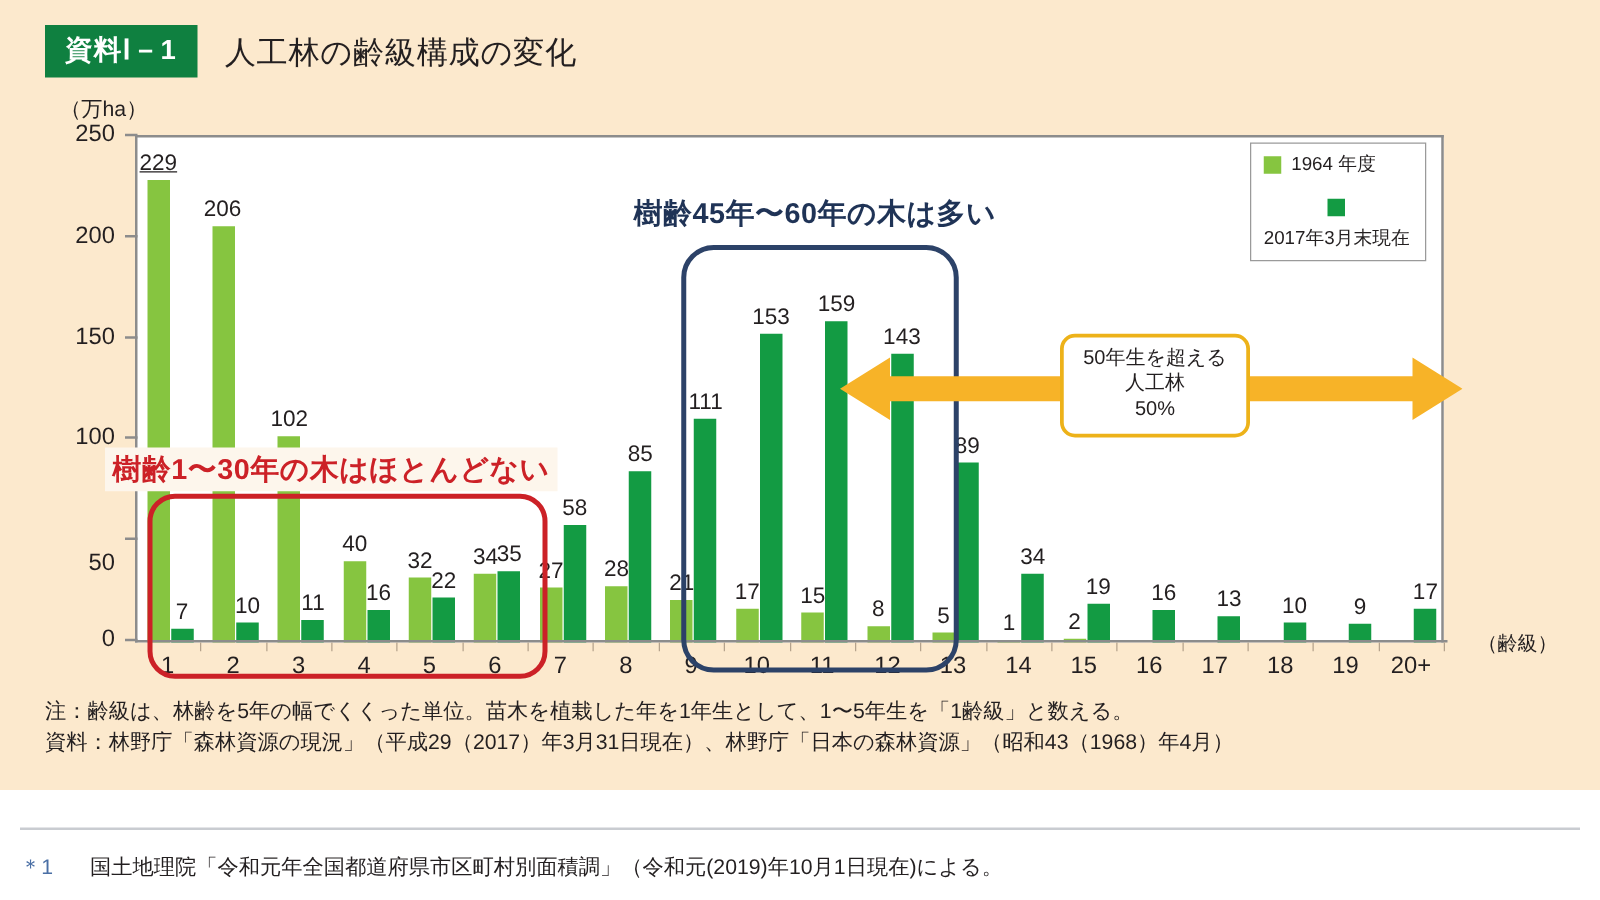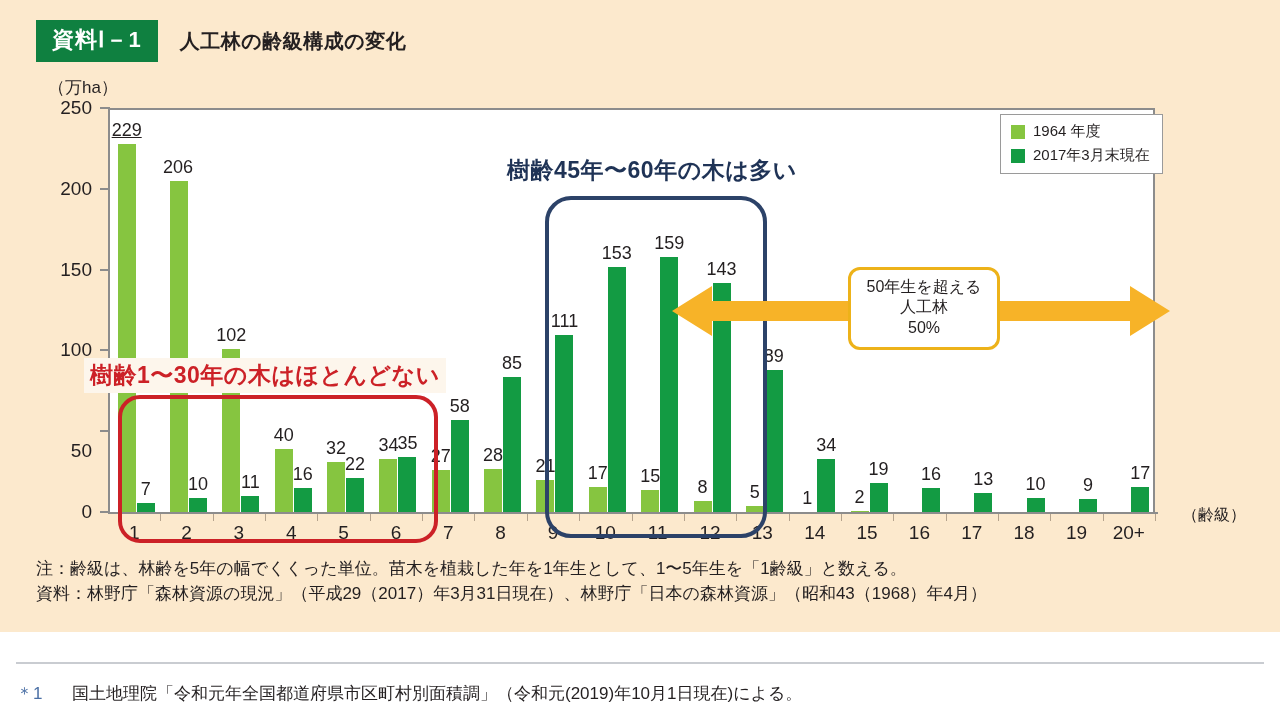--- a/index.html
+++ b/index.html
@@ -24,21 +24,21 @@
     display: flex; align-items: center; gap: 22px;
   }
   .badge {
     background: #0f8040; color: #ffffff;
     font-size: 22px; font-weight: bold;
     padding: 5px 16px 7px 16px;
     letter-spacing: 1px;
     white-space: nowrap;
   }
   .fig-title {
-    color: #231f20; font-size: 20px; font-weight: bold;
+    color: #231f20; font-size: 25px; font-weight: normal;
     white-space: nowrap; letter-spacing: 0.5px;
   }
 
   
   .y-unit {
     position: absolute; left: 48px; top: 76px;
     font-size: 17px; color: #231f20; white-space: nowrap;
   }
   .x-unit {
     position: absolute; left: 1182px; top: 505px;
@@ -99,21 +99,21 @@
   
   .legend {
     position: absolute; left: 1000px; top: 114px;
     border: 1px solid #9a9a9a; background: #ffffff;
     padding: 7px 12px 8px 10px;
   }
   .legend-row {
     display: flex; align-items: center; gap: 8px;
     font-size: 15px; color: #231f20; white-space: nowrap;
   }
-  .legend-row + .legend-row { margin-top: 5px; }
+  .legend-row + .legend-row { margin-top: 18px; flex-direction: column; }
   .swatch { width: 14px; height: 14px; display: block; }
   .swatch.old { background: #86c540; }
   .swatch.new { background: #139b43; }
 
   
   .red-box {
     position: absolute; left: 118px; top: 395px;
     width: 320px; height: 148px;
     border: 4px solid #cc2127; border-radius: 22px;
   }

